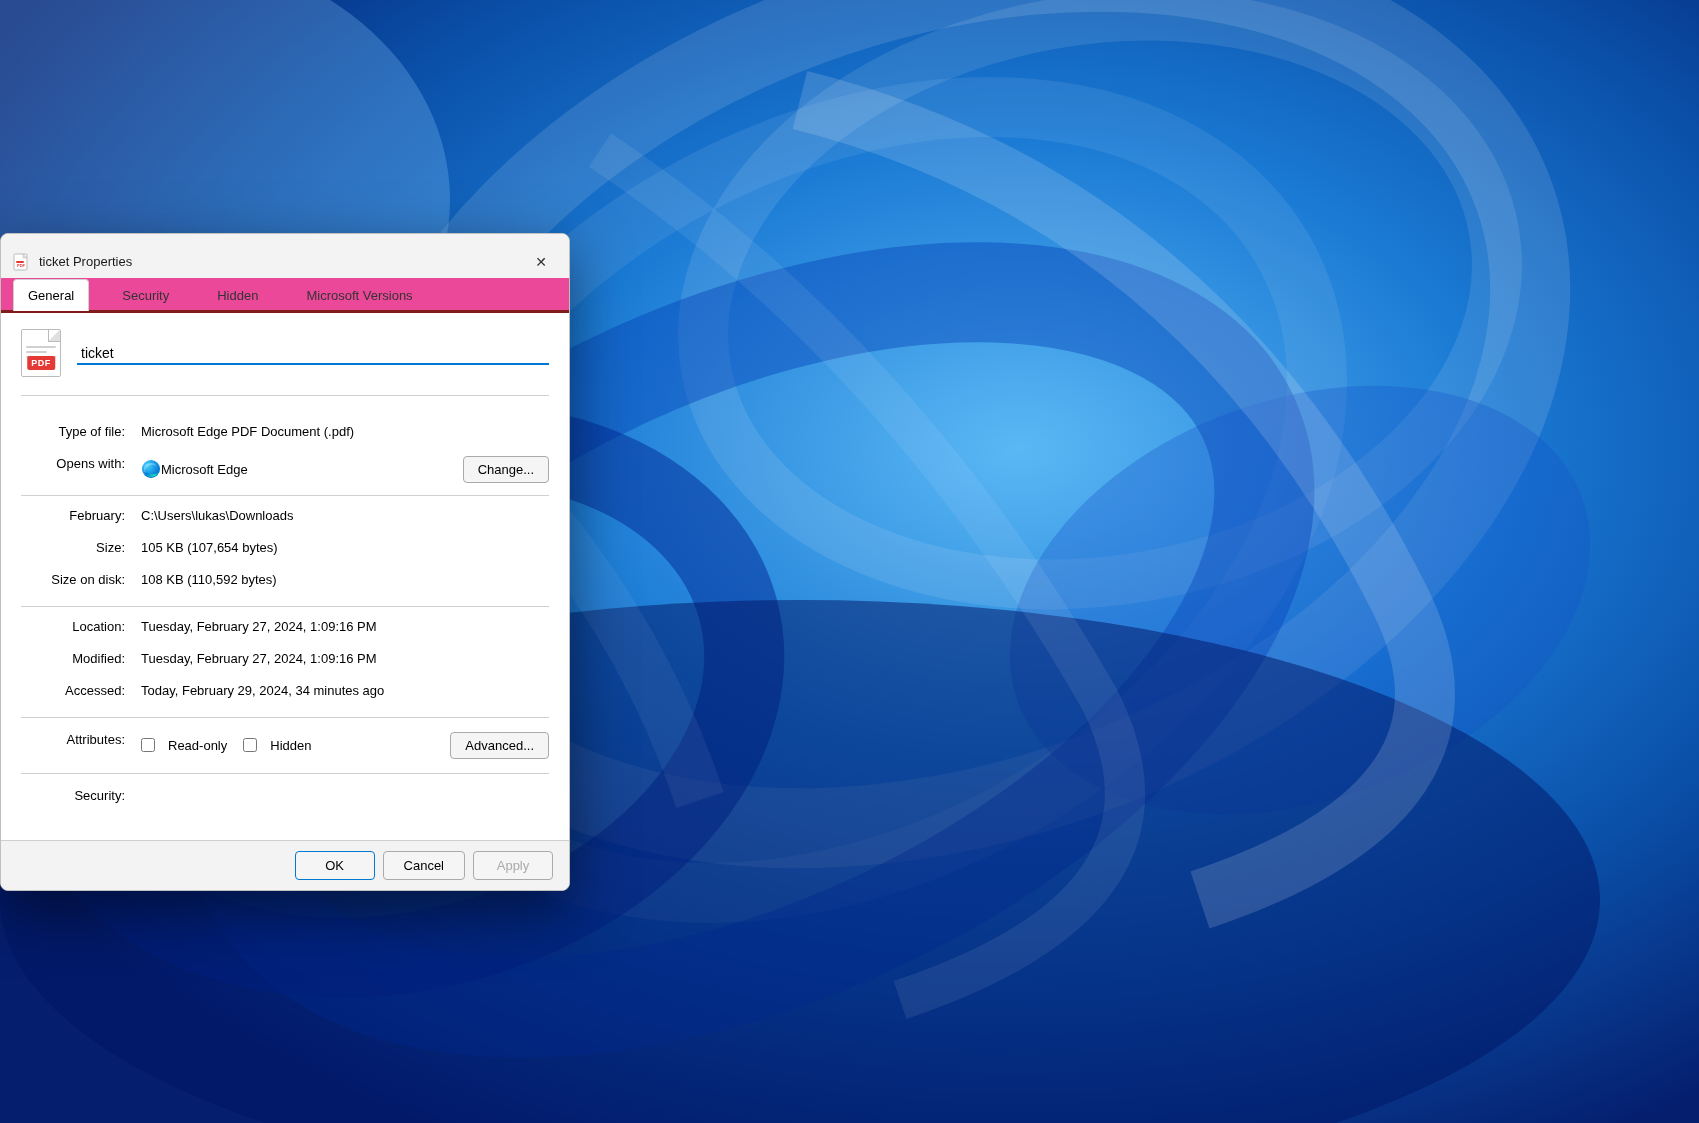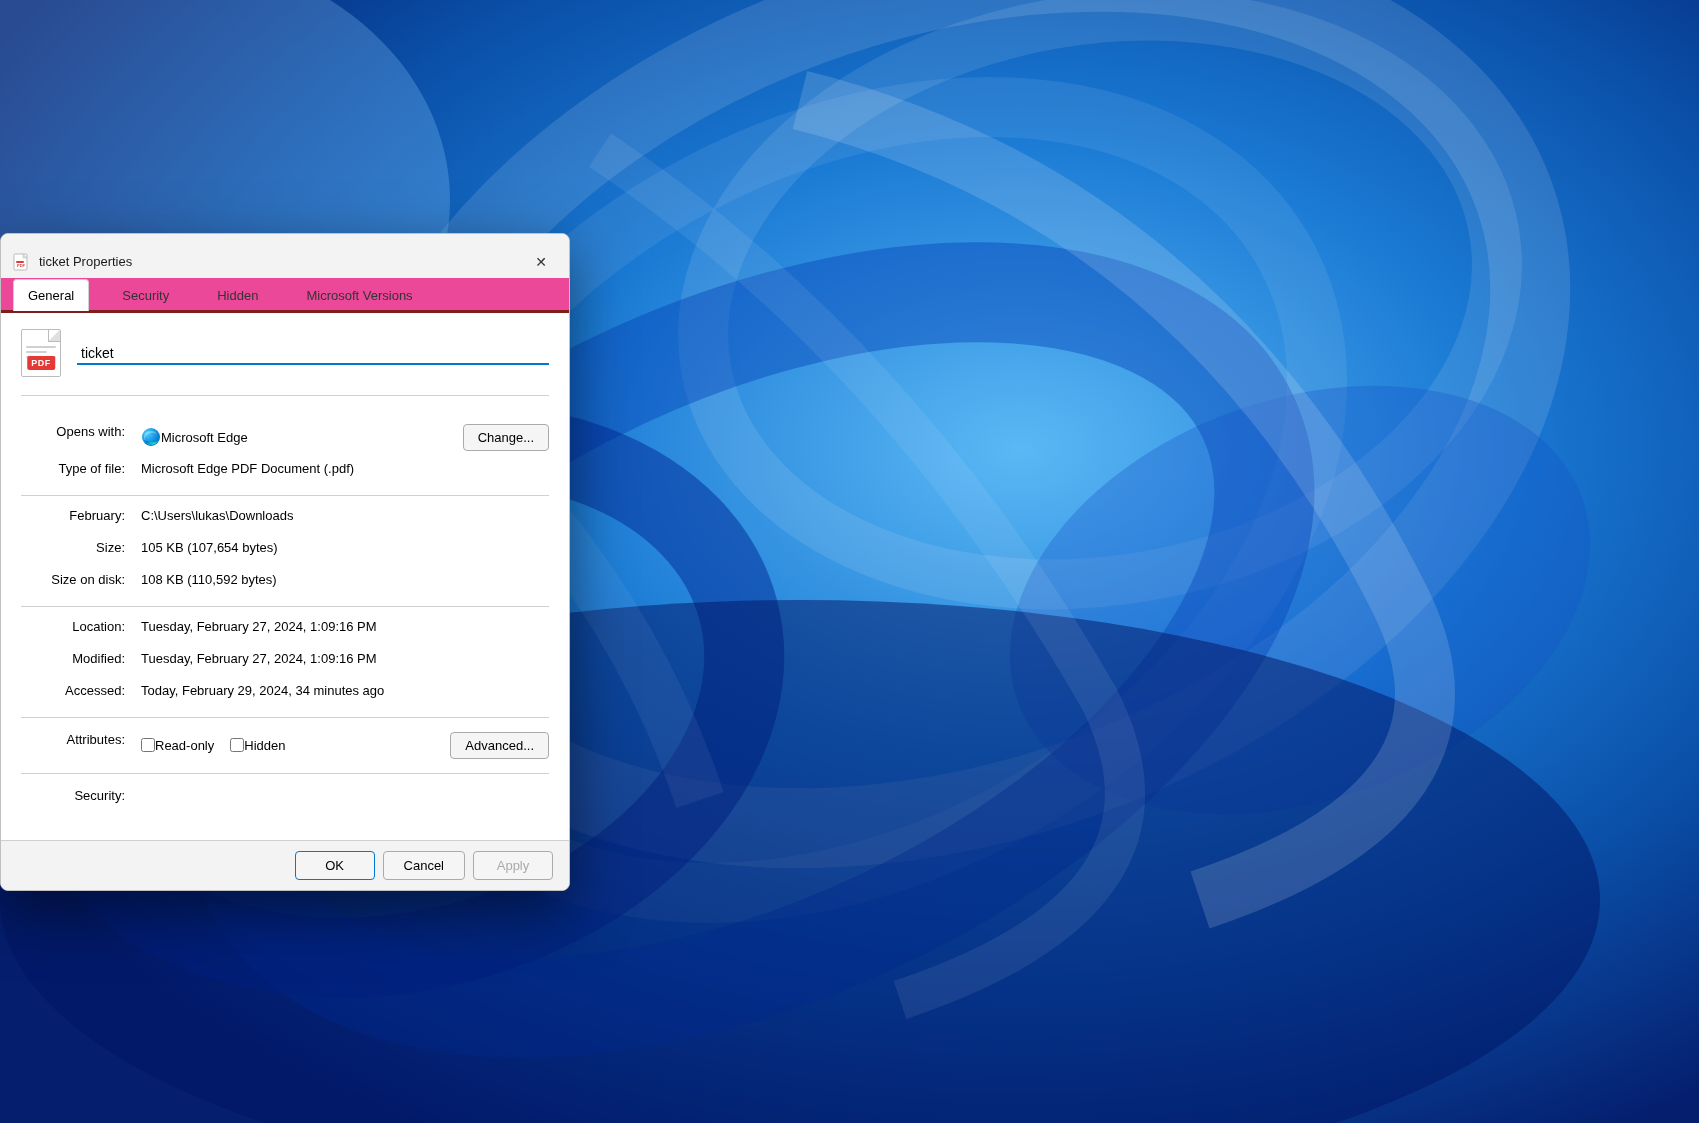--- a/index.html
+++ b/index.html
@@ -269,21 +269,21 @@
 
     
     .attributes-section {
       padding: 14px 0;
       border-bottom: 1px solid #d0d0d0;
     }
 
     .checkbox-group {
       display: flex;
       align-items: center;
-      gap: 0;
+      gap: 13px;
     }
 
     input[type="checkbox"] {
       width: 14px;
       height: 14px;
       cursor: pointer;
       accent-color: #0078d4;
     }
 
     
@@ -415,20 +415,24 @@
               <div class="pdf-icon-line" style="width:70%"></div>
               <div class="pdf-icon-line"></div>
             </div>
             <div class="pdf-icon-badge">PDF</div>
           </div>
         </div>
         <input type="text" class="filename-input" value="ticket" style="">
       </div>
 
       <div class="info-section">
+        <div class="info-row">
+          <span class="info-label">Type of file:</span>
+          <span class="info-value">Microsoft Edge PDF Document (.pdf)</span>
+        </div>
         <div class="info-row">
           <span class="info-label">Opens with:</span>
           <div class="opens-with-row info-value">
 
             <svg class="edge-svg" viewBox="0 0 20 20">
               <defs>
                 <radialGradient id="eg1" cx="30%" cy="30%" r="70%">
                   <stop offset="0%" stop-color="#47d1ff"></stop>
                   <stop offset="100%" stop-color="#0078d4"></stop>
                 </radialGradient>
@@ -438,24 +442,20 @@
                 </radialGradient>
               </defs>
               <circle cx="10" cy="10" r="9" fill="url(#eg1)"></circle>
               <path d="M 3 13 Q 5 18 10 18 Q 17 18 18 11 Q 16 16 10 15 Q 5 14 3 13 Z" fill="url(#eg2)"></path>
               <path d="M 10 4 Q 15 4 16 8 Q 14 5 10 6 Q 7 6 5 9 Q 3 12 5 15 Q 3 13 3 10 Q 3 4 10 4 Z" fill="rgba(255,255,255,0.3)"></path>
             </svg>
             <span class="opens-with-app">Microsoft Edge</span>
             <button class="btn">Change...</button>
           </div>
         </div>
-        <div class="info-row">
-          <span class="info-label">Type of file:</span>
-          <span class="info-value">Microsoft Edge PDF Document (.pdf)</span>
-        </div>
       </div>
 
       <div class="info-section">
         <div class="info-row">
           <span class="info-label">February:</span>
           <span class="info-value">C:\Users\lukas\Downloads</span>
         </div>
         <div class="info-row">
           <span class="info-label">Size:</span>
           <span class="info-value">105 KB (107,654 bytes)</span>

